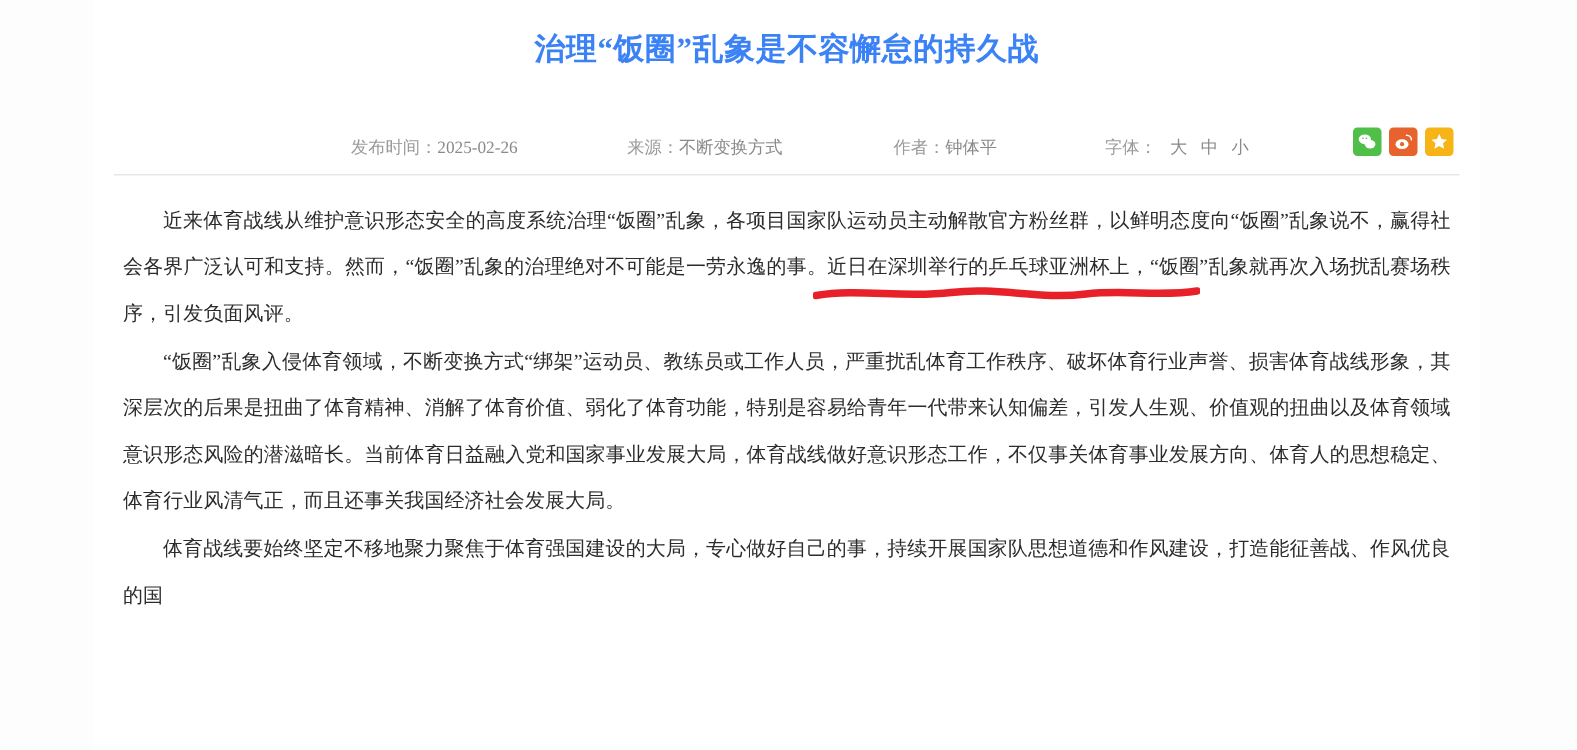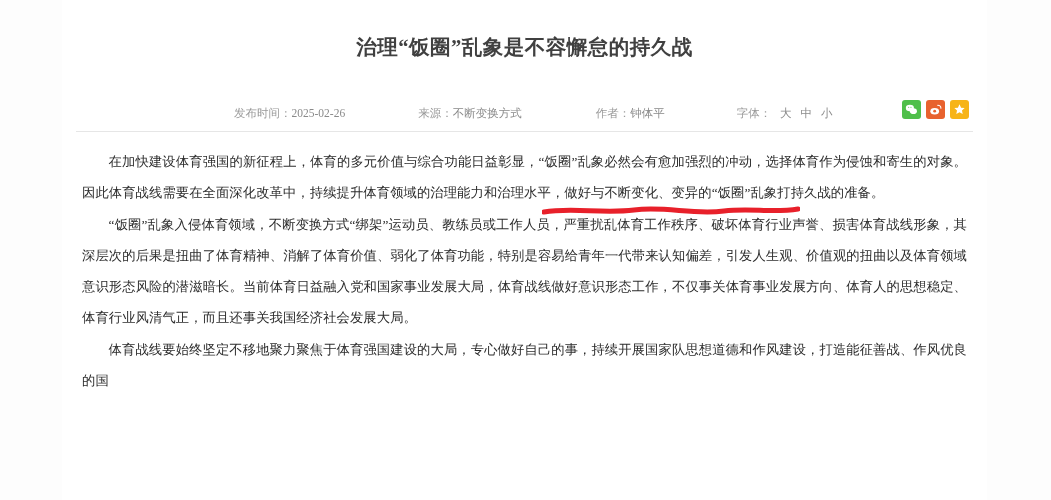--- a/index.html
+++ b/index.html
@@ -26,23 +26,23 @@
     top: 0;
     width: 925px;
     height: 500px;
     background: #ffffff;
     box-sizing: border-box;
   }
   .title {
     text-align: center;
     font-size: 20.5px;
     font-weight: bold;
-    color: #404040;
+    color: #3b82f6;
     letter-spacing: 0.5px;
-    padding-top: 33px;
+    padding-top: 18px;
     font-family: "Liberation Serif", serif;
   }
   .meta-row {
     position: relative;
     margin-top: 34px;
     height: 36px;
     display: flex;
     align-items: center;
     padding-left: 172px;
     box-sizing: border-box;
@@ -171,21 +171,21 @@
           <svg width="13" height="13" viewBox="0 0 24 24" aria-hidden="true">
               <path d="M12 2.5l2.9 6.1 6.6.8-4.9 4.5 1.3 6.6L12 17.3 6.1 20.5l1.3-6.6L2.5 9.4l6.6-.8z" fill="#ffffff"></path>
             </svg>
         </div>
       </div>
     </div>
 
     <div class="divider"></div>
 
     <div class="body-text">
-      <p>在加快建设体育强国的新征程上，体育的多元价值与综合功能日益彰显，“饭圈”乱象必然会有愈加强烈的冲动，选择体育作为侵蚀和寄生的对象。因此体育战线需要在全面深化改革中，持续提升体育领域的治理能力和治理水平，做好与不断变化、变异的“饭圈”乱象打持久战的准备。</p>
+      <p>近来体育战线从维护意识形态安全的高度系统治理“饭圈”乱象，各项目国家队运动员主动解散官方粉丝群，以鲜明态度向“饭圈”乱象说不，赢得社会各界广泛认可和支持。然而，“饭圈”乱象的治理绝对不可能是一劳永逸的事。近日在深圳举行的乒乓球亚洲杯上，“饭圈”乱象就再次入场扰乱赛场秩序，引发负面风评。</p>
       <p>“饭圈”乱象入侵体育领域，不断变换方式“绑架”运动员、教练员或工作人员，严重扰乱体育工作秩序、破坏体育行业声誉、损害体育战线形象，其深层次的后果是扭曲了体育精神、消解了体育价值、弱化了体育功能，特别是容易给青年一代带来认知偏差，引发人生观、价值观的扭曲以及体育领域意识形态风险的潜滋暗长。当前体育日益融入党和国家事业发展大局，体育战线做好意识形态工作，不仅事关体育事业发展方向、体育人的思想稳定、体育行业风清气正，而且还事关我国经济社会发展大局。</p>
       <p>体育战线要始终坚定不移地聚力聚焦于体育强国建设的大局，专心做好自己的事，持续开展国家队思想道德和作风建设，打造能征善战、作风优良的国</p>
 
       <svg class="scribble" viewBox="0 0 258 12" preserveAspectRatio="none" aria-hidden="true">
         <path d="M2 7 C 30 2, 60 9, 92 5 C 124 1, 150 10, 182 6 C 208 3, 232 8, 256 4" stroke="#e8202a" stroke-width="5" fill="none" stroke-linecap="round"></path>
       </svg>
     </div>
 
   </div>
 </div>

